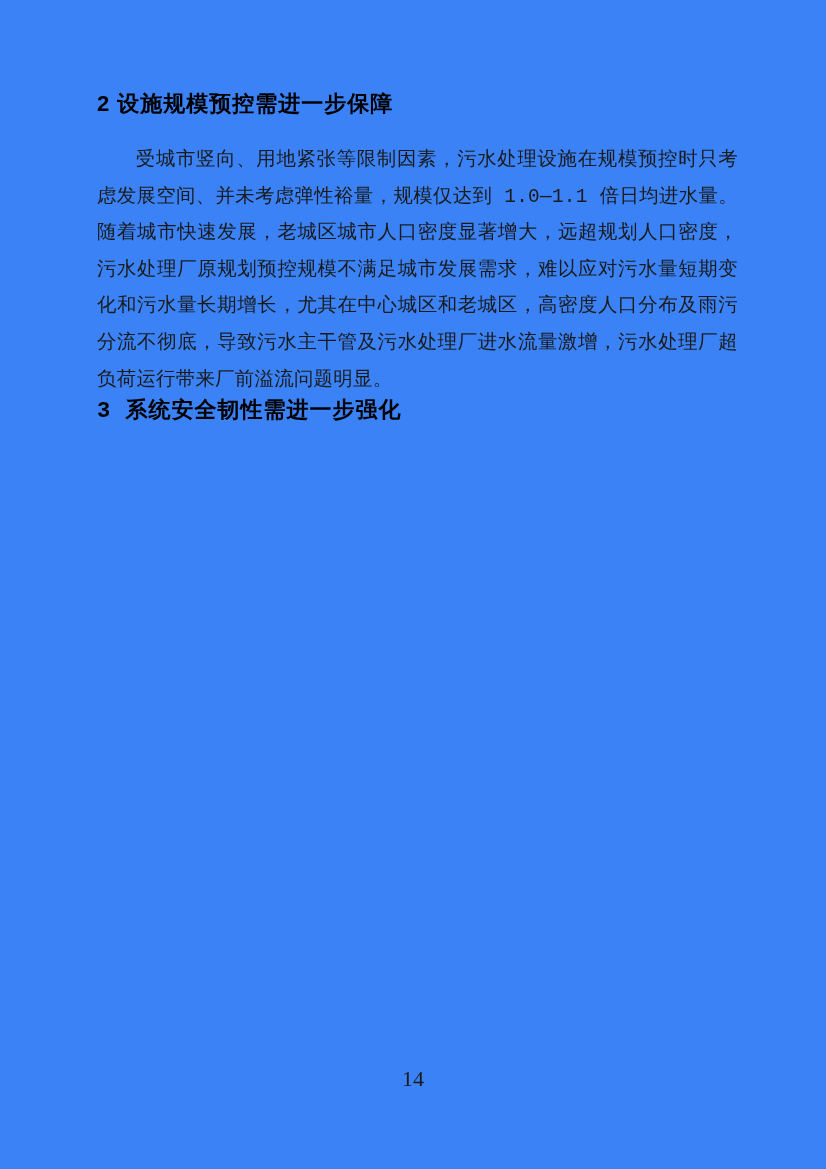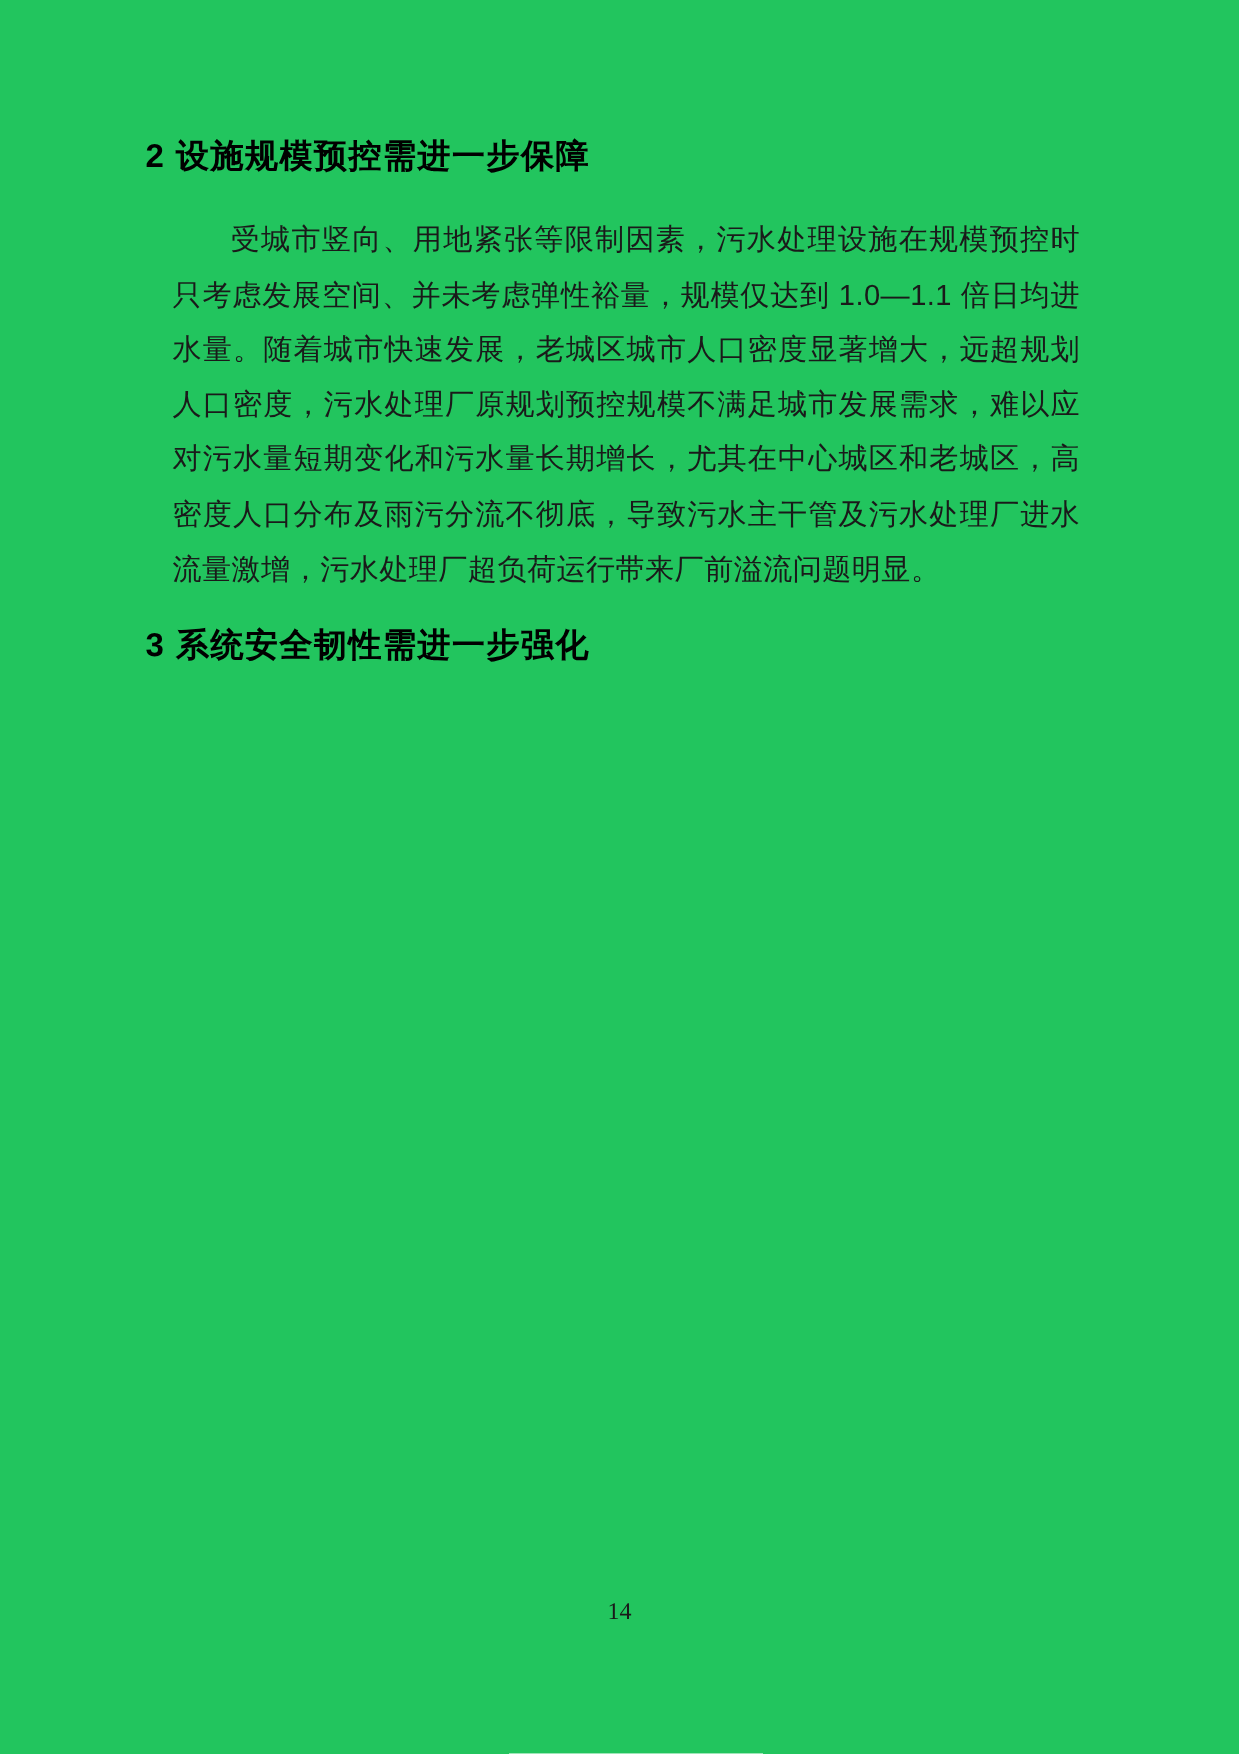--- a/index.html
+++ b/index.html
@@ -4,21 +4,21 @@
 <style>
   html, body {
     margin: 0;
     padding: 0;
     background: #ffffff;
   }
   .page {
     position: relative;
     width: 826px;
     height: 1169px;
-    background: #22c55e;
+    background: #3b82f6;
     overflow: hidden;
     font-family: "Liberation Serif", serif;
   }
   .content {
     position: absolute;
     left: 97px;
     top: 90px;
     width: 641px;
   }
   .section-heading {
@@ -29,43 +29,44 @@
     line-height: 28px;
     color: #000000;
     letter-spacing: 1px;
   }
   .section-heading.first {
     margin-bottom: 24px;
   }
   .section-heading.second {
     margin-top: 0;
     margin-bottom: 18px;
+    font-family: Liberation Mono, monospace;
   }
   .body-para {
-    margin: 18px;
-    font-family: Liberation Sans, sans-serif;
+    margin: 0;
+    font-family: Liberation Mono, monospace;
     font-size: 19.4px;
     line-height: 36.6px;
     color: #1a1a1a;
     text-align: justify;
     text-indent: 2em;
     letter-spacing: 0.3px;
   }
   .body-para b {
     font-weight: 700;
     color: #111111;
   }
   .page-number {
     position: absolute;
     left: 0;
     top: 1066px;
     width: 826px;
     text-align: center;
     font-family: "Liberation Serif", serif;
-    font-size: 16px;
+    font-size: 22px;
     color: #1a1a1a;
   }
 </style>
 </head>
 <body>
 
 <div class="page">
   <div class="content">
 
     <section>

